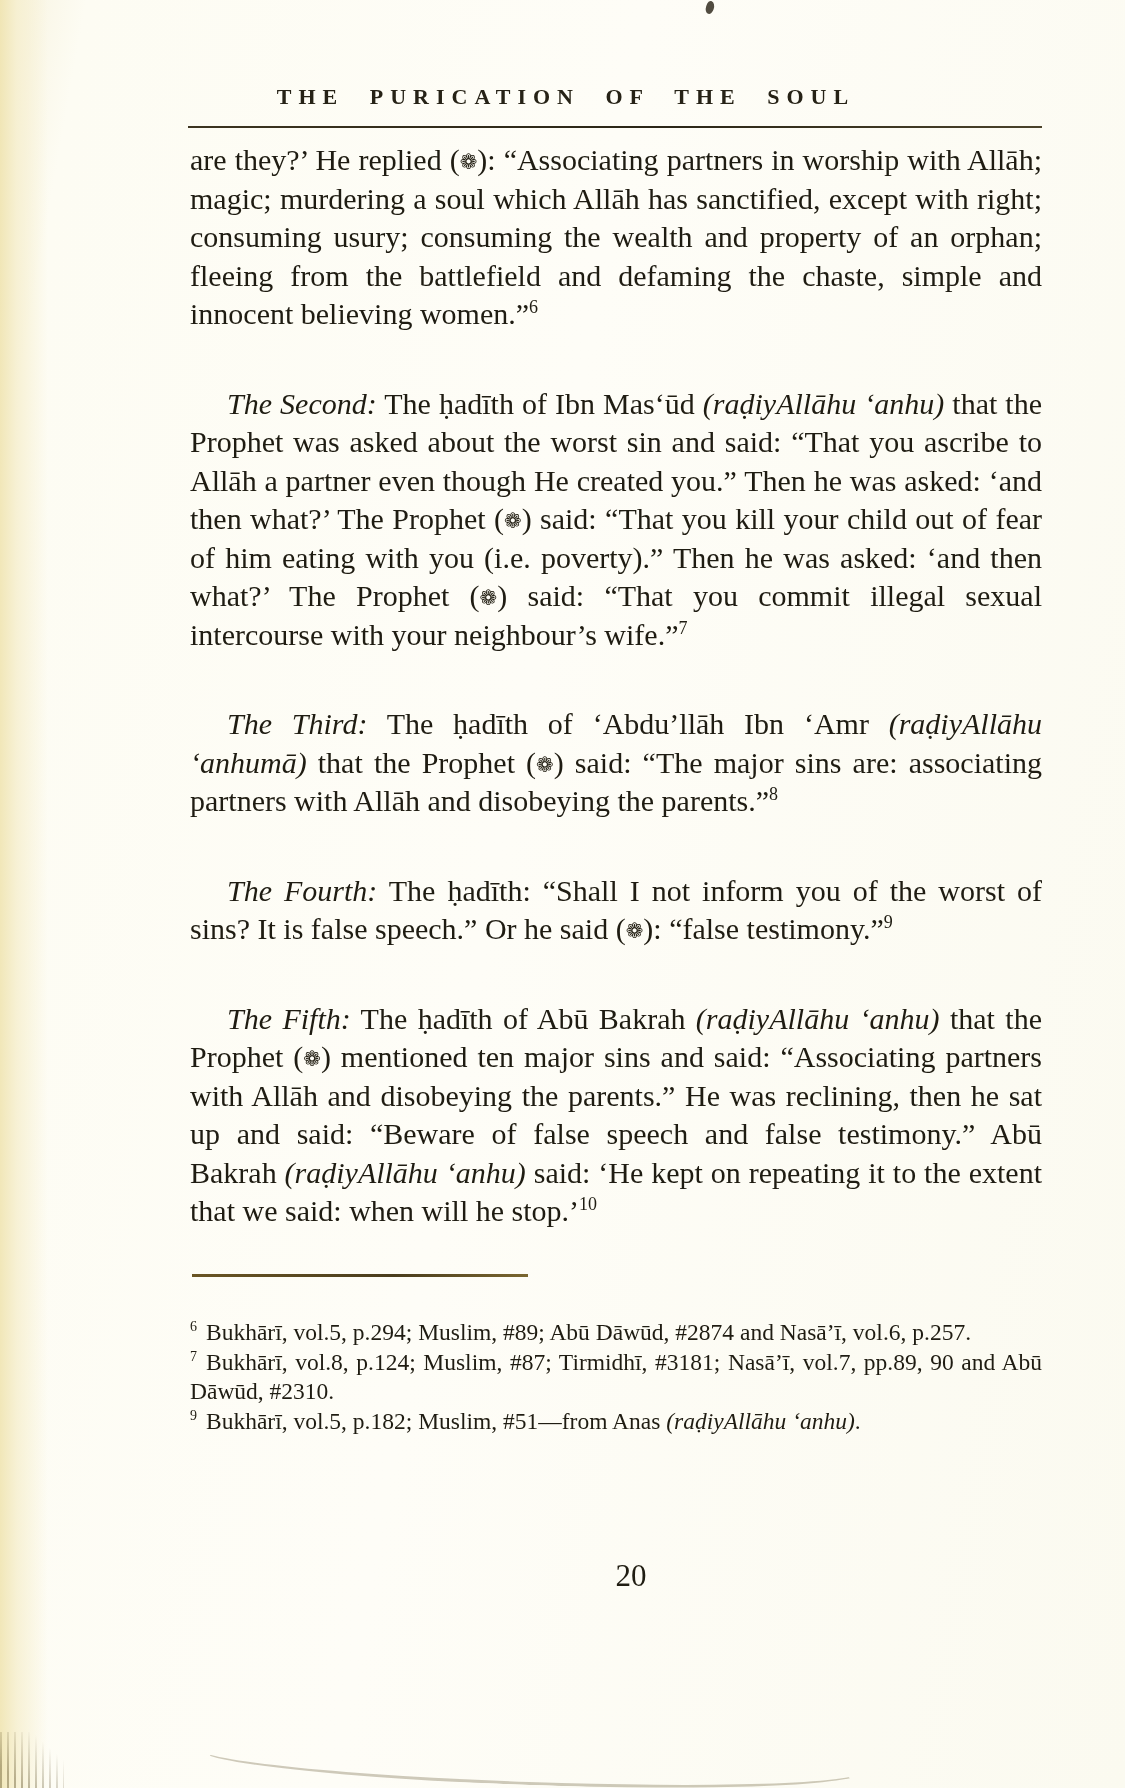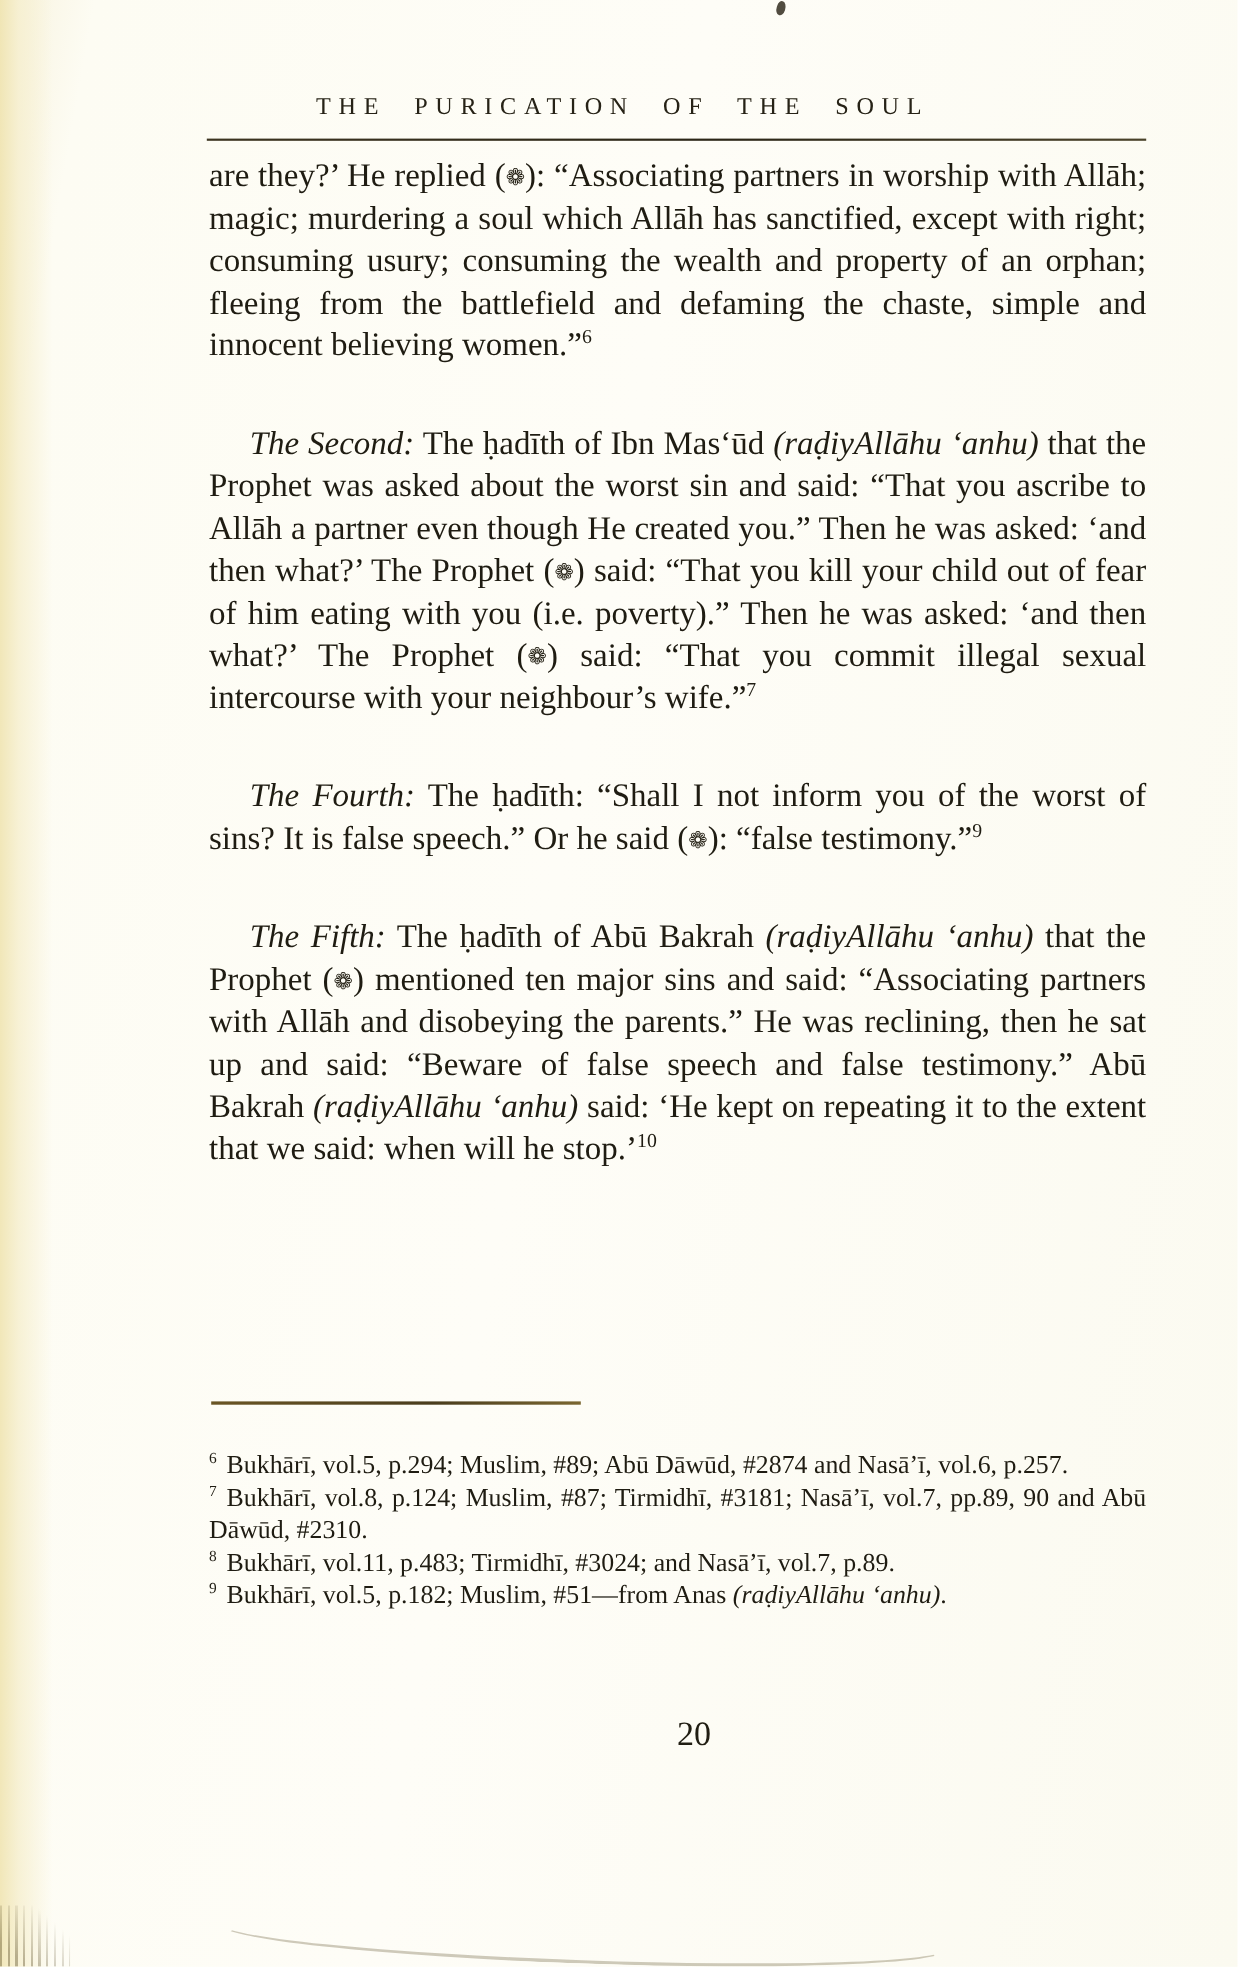--- a/index.html
+++ b/index.html
@@ -16,21 +16,21 @@
           background:repeating-linear-gradient(90deg,rgba(80,66,25,.38) 0 2px,rgba(0,0,0,0) 2px 7px);
           -webkit-mask-image:linear-gradient(to top right,#000 20%,transparent 75%);
           mask-image:linear-gradient(to top right,#000 20%,transparent 75%);}
   .speck{position:absolute;left:706px;top:1px;width:8px;height:13px;background:#322d20;
          border-radius:45% 60% 50% 55%;transform:rotate(18deg);opacity:.85;}
   .curl{position:absolute;left:198px;top:1736px;width:660px;height:44px;
         border:2px solid transparent;border-bottom:3px solid rgba(95,83,42,.30);
         border-radius:50%;transform:rotate(2deg);}
   
   .running-header{position:absolute;left:140px;top:84px;width:852px;text-align:center;
-        font-size:22px;letter-spacing:7px;word-spacing:13px;color:#262216;white-space:nowrap;}
+        font-size:22px;letter-spacing:7px;word-spacing:13px;color:#262216;white-space:nowrap;font-weight:bold;}
   .header-rule{position:absolute;left:188px;top:126px;width:854px;height:2px;
         background:linear-gradient(to right,#3c3420,#2b2617 55%,#4a422a);}
   
   .body-text{position:absolute;left:190px;top:141px;width:852px;text-align:justify;}
   .para{margin:0;font-size:30px;line-height:38.5px;}
   .para + .para{margin-top:51px;}
   .para.indent{text-indent:37px;}
   i{font-style:italic;}
   .saw{font-family:"DejaVu Sans",sans-serif;font-size:21px;line-height:1;color:#221e12;
        position:relative;top:-1px;}
@@ -51,29 +51,29 @@
 <div class="page">
   <div class="gutter"></div>
   <div class="speck"></div>
 
   <div class="running-header">THE PURICATION OF THE SOUL</div>
   <div class="header-rule"></div>
 
   <div class="body-text">
       <p class="para"><span>are they?’ He replied (</span><span class="saw">❁</span><span>): “Associating partners in worship with Allāh; magic; murdering a soul which Allāh has sanctified, except with right; consuming usury; consuming the wealth and property of an orphan; fleeing from the battlefield and defaming the chaste, simple and innocent believing women.”</span><sup class="fnref">6</sup></p>
       <p class="para indent"><i>The Second:</i><span> The ḥadīth of Ibn Mas‘ūd </span><i>(raḍiyAllāhu ‘anhu)</i><span> that the Prophet was asked about the worst sin and said: “That you ascribe to Allāh a partner even though He created you.” Then he was asked: ‘and then what?’ The Prophet (</span><span class="saw">❁</span><span>) said: “That you kill your child out of fear of him eating with you (i.e. poverty).” Then he was asked: ‘and then what?’ The Prophet (</span><span class="saw">❁</span><span>) said: “That you commit illegal sexual intercourse with your neighbour’s wife.”</span><sup class="fnref">7</sup></p>
+      <p class="para indent"><i>The Third:</i><span> The ḥadīth of ‘Abdu’llāh Ibn ‘Amr </span><i>(raḍiyAllāhu ‘anhumā)</i><span> that the Prophet (</span><span class="saw">❁</span><span>) said: “The major sins are: associating partners with Allāh and disobeying the parents.”</span><sup class="fnref">8</sup></p>
       <p class="para indent"><i>The Fourth:</i><span> The ḥadīth: “Shall I not inform you of the worst of sins? It is false speech.” Or he said (</span><span class="saw">❁</span><span>): “false testimony.”</span><sup class="fnref">9</sup></p>
       <p class="para indent"><i>The Fifth:</i><span> The ḥadīth of Abū Bakrah </span><i>(raḍiyAllāhu ‘anhu)</i><span> that the Prophet (</span><span class="saw">❁</span><span>) mentioned ten major sins and said: “Associating partners with Allāh and disobeying the parents.” He was reclining, then he sat up and said: “Beware of false speech and false testimony.” Abū Bakrah </span><i>(raḍiyAllāhu ‘anhu)</i><span> said: ‘He kept on repeating it to the extent that we said: when will he stop.’</span><sup class="fnref">10</sup></p>
     </div>
 
   <div class="footnote-rule"></div>
   <div class="footnotes">
       <p class="footnote"><sup class="fnmark">6</sup><span>Bukhārī, vol.5, p.294; Muslim, #89; Abū Dāwūd, #2874 and Nasā’ī, vol.6, p.257.</span></p>
       <p class="footnote"><sup class="fnmark">7</sup><span>Bukhārī, vol.8, p.124; Muslim, #87; Tirmidhī, #3181; Nasā’ī, vol.7, pp.89, 90 and Abū Dāwūd, #2310.</span></p>
-      <p class="footnote"><sup class="fnmark">8</sup><span>Bukhārī, vol.11, p.483; Tirmidhī, #3024; and Nasā’ī, vol.7, p.89.</span></p>
       <p class="footnote"><sup class="fnmark">9</sup><span>Bukhārī, vol.5, p.182; Muslim, #51—from Anas </span><i>(raḍiyAllāhu ‘anhu)</i><span>.</span></p>
     </div>
 
   <div class="page-number">20</div>
 
   <div class="curl"></div>
   <div class="corner-streaks"></div>
 </div>
 
 </body></html>

